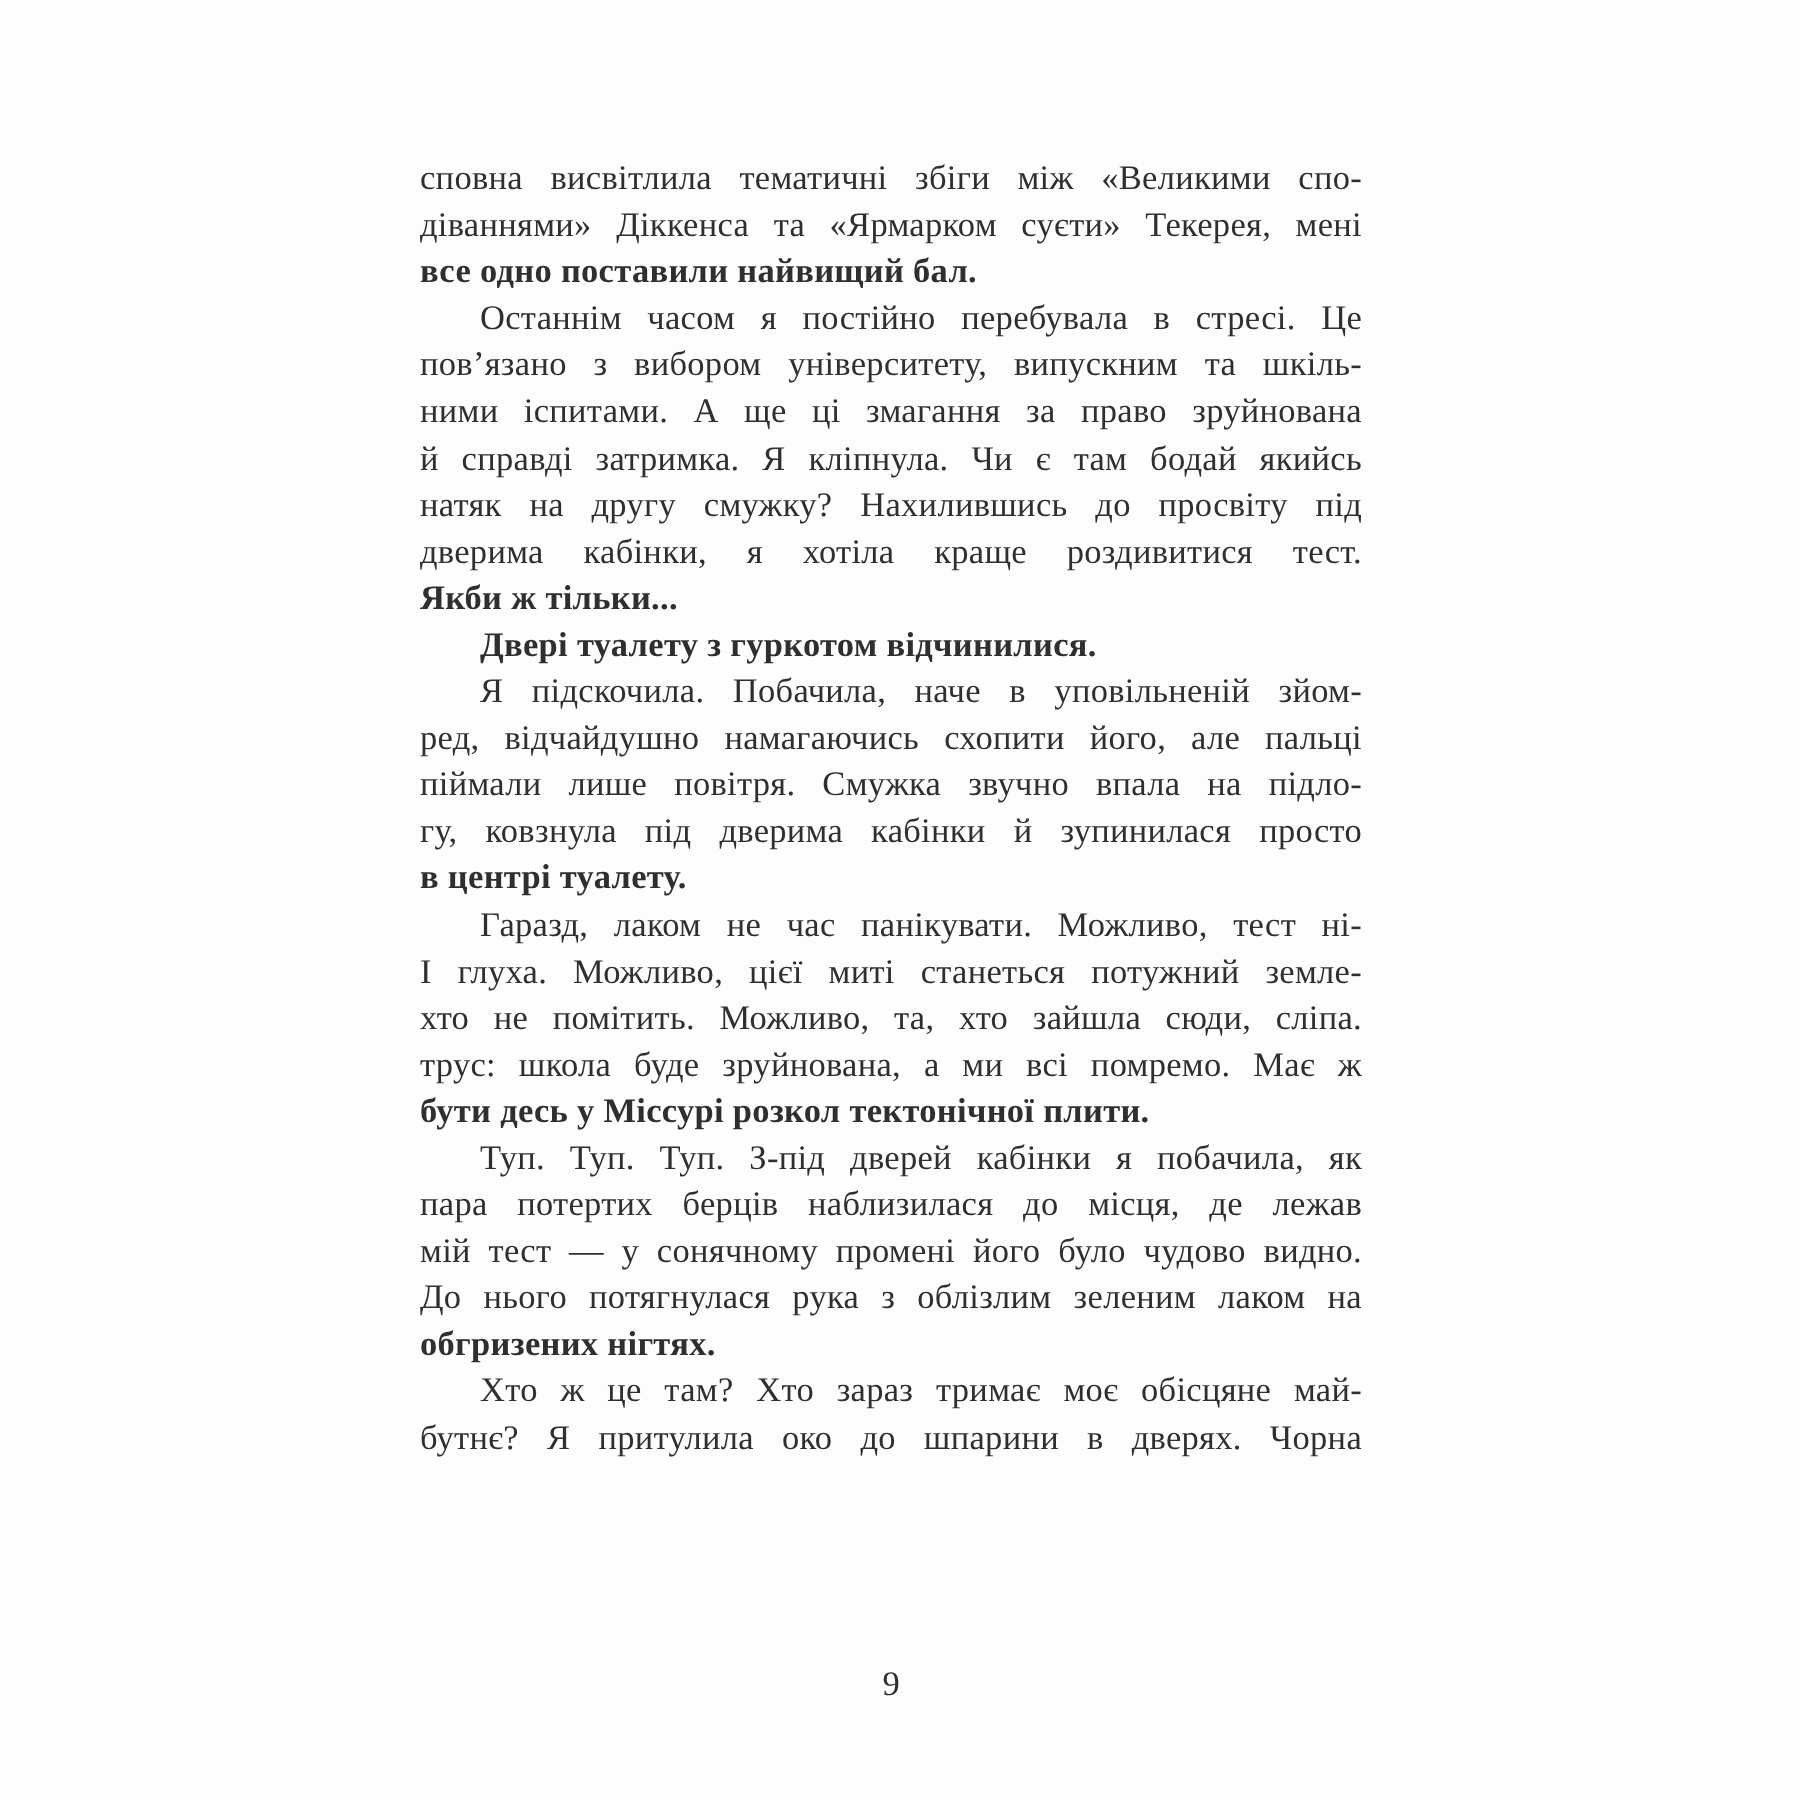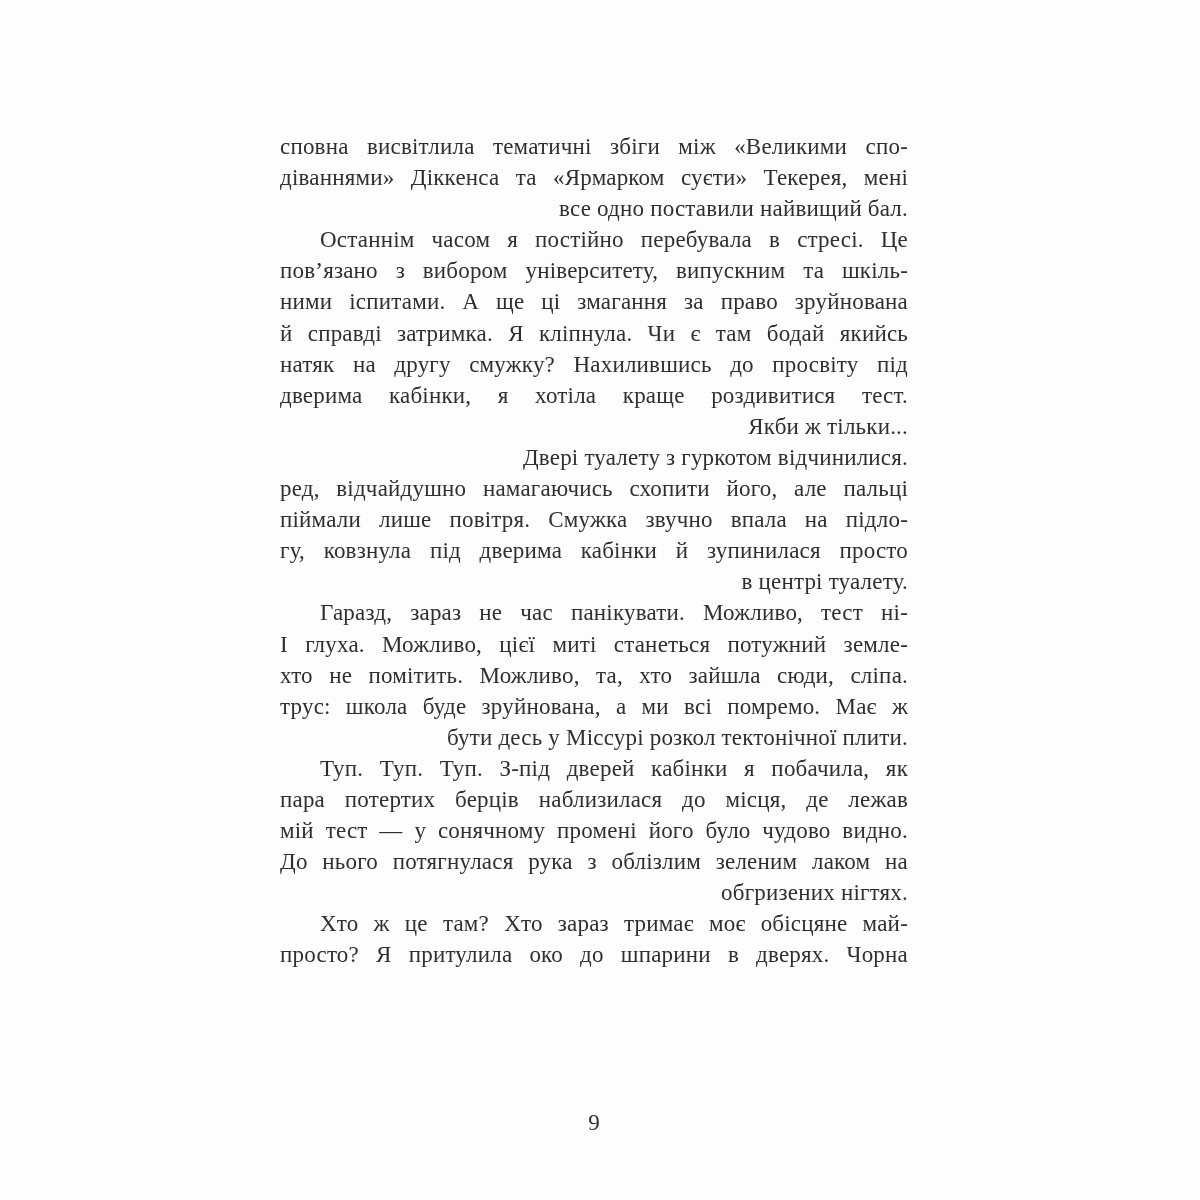--- a/index.html
+++ b/index.html
@@ -13,39 +13,39 @@
     font-family: "Liberation Serif", "DejaVu Serif", serif;
     color: #2f2f2f;
     overflow: hidden;
     position: relative;
   }
   .text-block {
     position: absolute;
     left: 280px;
     top: 103px;
     width: 628px;
-    margin-top: 28px;
   }
   .line {
     height: 31.1px;
     line-height: 31.1px;
     font-size: 23px;
     letter-spacing: 0.2px;
     white-space: normal;
     overflow: visible;
   }
   
   .line.j {
     text-align: justify;
     text-align-last: justify;
   }
   
   .line.l {
-    text-align: right;
+    text-align: left;
     white-space: nowrap;
+    font-weight: bold;
   }
   
   .line.in {
     padding-left: 40px;
   }
   .line.in.j {
     
     width: 588px;
   }
   .it {
@@ -68,33 +68,34 @@
   <div class="line j">діваннями» Діккенса та «Ярмарком суєти» Текерея, мені</div>
   <div class="line l">все одно поставили найвищий бал.</div>
   <div class="line j in">Останнім часом я постійно перебувала в стресі. Це</div>
   <div class="line j">пов’язано з вибором університету, випускним та шкіль-</div>
   <div class="line j">ними іспитами. А ще ці змагання за право зруйнована</div>
   <div class="line j">й справді затримка. Я кліпнула. Чи є там бодай якийсь</div>
   <div class="line j">натяк на другу смужку? Нахилившись до просвіту під</div>
   <div class="line j">дверима кабінки, я хотіла краще роздивитися тест.</div>
   <div class="line l">Якби ж тільки...</div>
   <div class="line l in">Двері туалету з гуркотом відчинилися.</div>
+  <div class="line j in">Я підскочила. Побачила, наче в уповільненій зйом-</div>
   <div class="line j">ред, відчайдушно намагаючись схопити його, але пальці</div>
   <div class="line j">піймали лише повітря. Смужка звучно впала на підло-</div>
   <div class="line j">гу, ковзнула під дверима кабінки й зупинилася просто</div>
   <div class="line l">в центрі туалету.</div>
-  <div class="line j in">Гаразд, зараз не час панікувати. Можливо, тест ні-</div>
+  <div class="line j in">Гаразд, лаком не час панікувати. Можливо, тест ні-</div>
   <div class="line j">І глуха. Можливо, цієї миті станеться потужний земле-</div>
   <div class="line j">хто не помітить. Можливо, та, хто зайшла сюди, сліпа.</div>
   <div class="line j">трус: школа буде зруйнована, а ми всі помремо. Має ж</div>
   <div class="line l">бути десь у Міссурі розкол тектонічної плити.</div>
   <div class="line j in">
     <span class="it">Туп. Туп. Туп.</span><span> З-під дверей кабінки я побачила, як</span>
   </div>
   <div class="line j">пара потертих берців наблизилася до місця, де лежав</div>
   <div class="line j">мій тест — у сонячному промені його було чудово видно.</div>
   <div class="line j">До нього потягнулася рука з облізлим зеленим лаком на</div>
   <div class="line l">обгризених нігтях.</div>
   <div class="line j in">Хто ж це там? Хто зараз тримає моє обісцяне май-</div>
-  <div class="line j">просто? Я притулила око до шпарини в дверях. Чорна</div>
+  <div class="line j">бутнє? Я притулила око до шпарини в дверях. Чорна</div>
 </div>
 
 <div class="page-number">9</div>
 
 </body></html>

